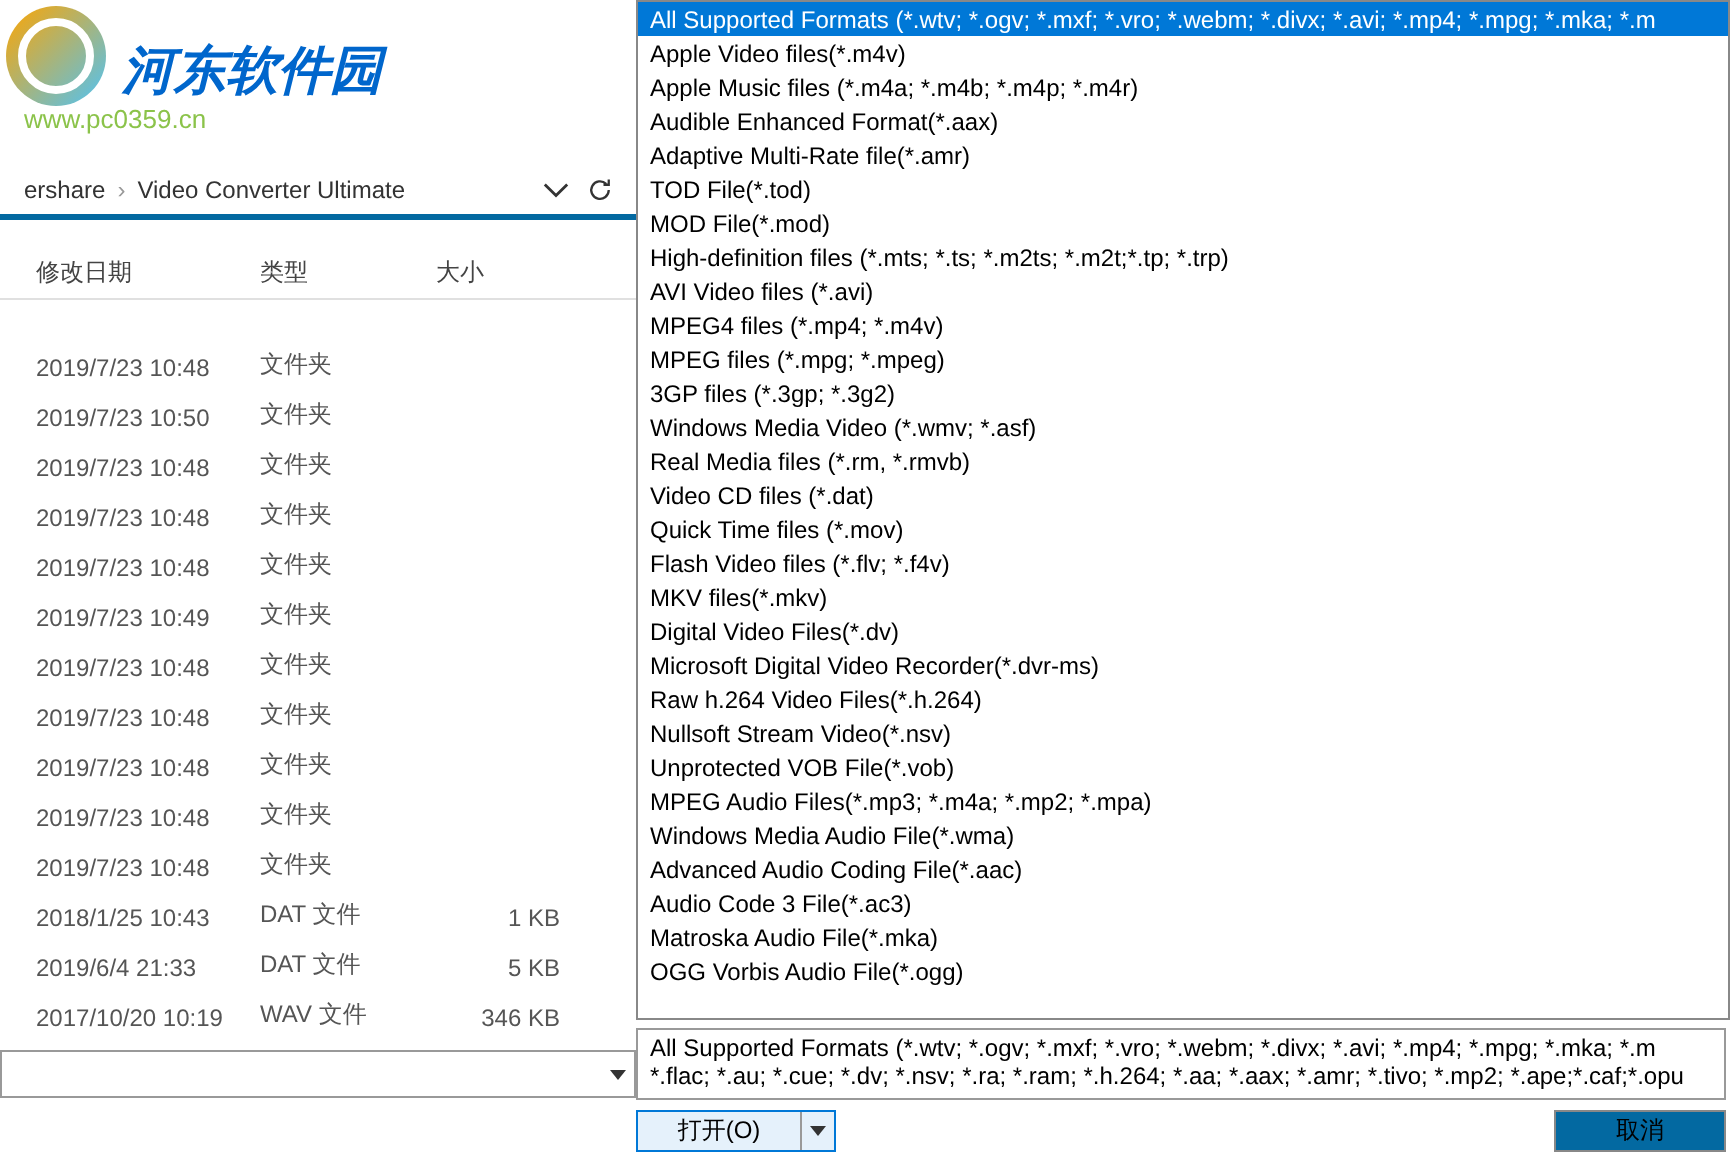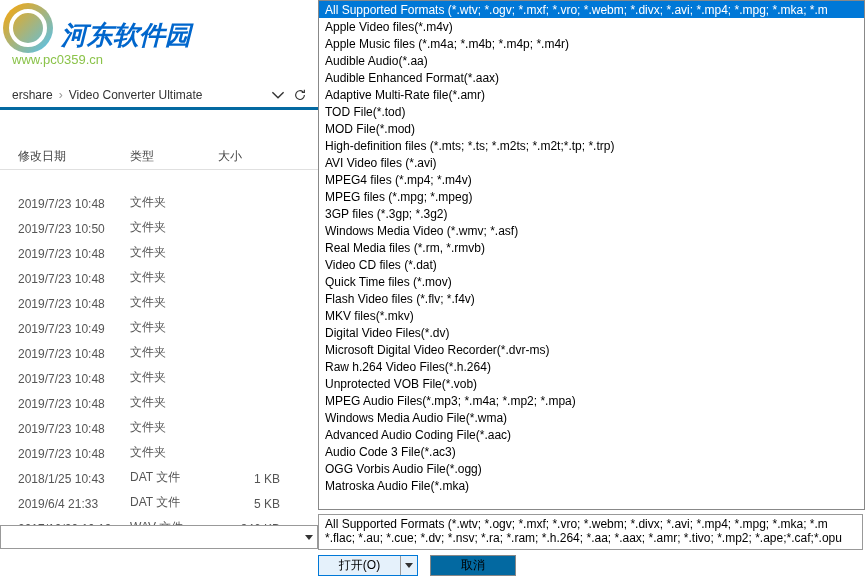--- a/index.html
+++ b/index.html
@@ -8,37 +8,37 @@
 .logo-img{display:flex;align-items:flex-end;padding:3px}
 .logo-circle{width:50px;height:50px;border-radius:50%;background:linear-gradient(135deg,#ffa500,#4fc3f7);margin-right:8px;position:relative}
 .logo-circle::before{content:"";position:absolute;width:30px;height:30px;border:4px solid #fff;border-radius:50%;top:6px;left:6px}
 .logo-text{font-size:26px;font-weight:bold;color:#0066cc;font-style:italic}
 .logo-url{color:#8bc34a;font-size:13px;padding-left:12px;margin-top:-4px}
 .breadcrumb{position:absolute;left:0;top:82px;width:318px;height:28px;display:flex;align-items:center;padding:0 8px;border-bottom:3px solid #0369a1}
 .bc-item{color:#333;padding:0 4px}
 .bc-sep{color:#999;padding:0 2px}
 .bc-dd{margin-left:auto;width:16px;height:16px;display:flex;align-items:center;justify-content:center}
 .bc-refresh{width:20px;height:20px;margin-left:4px;display:flex;align-items:center;justify-content:center}
-.file-list{position:absolute;left:0;top:144px;width:318px}
+.file-list{position:absolute;left:0;top:124px;width:318px}
 .fl-header{display:flex;padding:4px 0;border-bottom:1px solid #e0e0e0;color:#444}
 .fl-col-date{width:130px;padding-left:18px}
 .fl-col-type{width:88px}
 .fl-col-size{width:70px}
 .fl-rows{padding-top:16px}
 .fl-row{display:flex;height:25px;align-items:flex-end;color:#555}
 .fl-date{width:130px;padding-left:18px}
 .fl-type{width:88px}
 .fl-size{width:70px;text-align:right;padding-right:8px}
 .filename-input{position:absolute;left:0;top:525px;width:318px;height:24px;border:1px solid #999;background:#fff;padding:0 4px}
 .filename-input:after{content:"";position:absolute;right:4px;top:9px;border-left:4px solid transparent;border-right:4px solid transparent;border-top:5px solid #333}
 .dropdown{position:absolute;left:318px;top:0;width:547px;height:510px;background:#fff;border:1px solid #888;overflow:hidden}
 .dd-item{padding:1px 6px;white-space:nowrap;height:17px;line-height:16px;cursor:default}
 .dd-item.selected{background:#0078d7;color:#fff}
 .filter-box{position:absolute;left:318px;top:514px;width:545px;height:36px;border:1px solid #999;background:#fff;padding:2px 6px;line-height:14px;overflow:hidden}
-.buttons{position:absolute;left:318px;top:554px;width:545px;height:22px;display:flex;justify-content:flex-start;gap:12px;align-items:center}
+.buttons{position:absolute;left:318px;top:554px;width:545px;height:22px;display:flex;justify-content:space-between;gap:12px;align-items:center}
 .btn{width:86px;height:21px;border:1px solid #888;background:#0369a1;text-align:center;line-height:19px;position:relative}
 .btn-open-wrap{width:100px;height:21px;border:1px solid #0078d7;background:#e5f1fb;display:flex}
 .btn-open-main{flex:1;text-align:center;line-height:19px;border-right:1px solid #999}
 .btn-open-dd{width:16px;display:flex;align-items:center;justify-content:center}
 .btn-open-dd span{border-left:4px solid transparent;border-right:4px solid transparent;border-top:5px solid #333}
 svg{width:14px;height:14px}
 </style>
 </head>
 <body>
 
@@ -145,46 +145,46 @@
       </div>
     </div>
 </div>
 
 <div class="filename-input"></div>
 
 <div class="dropdown" id="dropdown">
     <div class="dd-item selected">All Supported Formats (*.wtv; *.ogv; *.mxf; *.vro; *.webm; *.divx; *.avi; *.mp4; *.mpg; *.mka; *.m</div>
     <div class="dd-item">Apple Video files(*.m4v)</div>
     <div class="dd-item">Apple Music files (*.m4a; *.m4b; *.m4p; *.m4r)</div>
-    <div class="dd-item">Audible Audio(*.aa)</div>
     <div class="dd-item">Audible Enhanced Format(*.aax)</div>
     <div class="dd-item">Adaptive Multi-Rate file(*.amr)</div>
     <div class="dd-item">TOD File(*.tod)</div>
     <div class="dd-item">MOD File(*.mod)</div>
     <div class="dd-item">High-definition files (*.mts; *.ts; *.m2ts; *.m2t;*.tp; *.trp)</div>
     <div class="dd-item">AVI Video files (*.avi)</div>
     <div class="dd-item">MPEG4 files (*.mp4; *.m4v)</div>
     <div class="dd-item">MPEG files (*.mpg; *.mpeg)</div>
     <div class="dd-item">3GP files (*.3gp; *.3g2)</div>
     <div class="dd-item">Windows Media Video (*.wmv; *.asf)</div>
     <div class="dd-item">Real Media files (*.rm, *.rmvb)</div>
     <div class="dd-item">Video CD files (*.dat)</div>
     <div class="dd-item">Quick Time files (*.mov)</div>
     <div class="dd-item">Flash Video files (*.flv; *.f4v)</div>
     <div class="dd-item">MKV files(*.mkv)</div>
     <div class="dd-item">Digital Video Files(*.dv)</div>
     <div class="dd-item">Microsoft Digital Video Recorder(*.dvr-ms)</div>
     <div class="dd-item">Raw h.264 Video Files(*.h.264)</div>
+    <div class="dd-item">Nullsoft Stream Video(*.nsv)</div>
     <div class="dd-item">Unprotected VOB File(*.vob)</div>
     <div class="dd-item">MPEG Audio Files(*.mp3; *.m4a; *.mp2; *.mpa)</div>
     <div class="dd-item">Windows Media Audio File(*.wma)</div>
     <div class="dd-item">Advanced Audio Coding File(*.aac)</div>
     <div class="dd-item">Audio Code 3 File(*.ac3)</div>
+    <div class="dd-item">Matroska Audio File(*.mka)</div>
     <div class="dd-item">OGG Vorbis Audio File(*.ogg)</div>
-    <div class="dd-item">Matroska Audio File(*.mka)</div>
   </div>
 
 <div class="filter-box">
   <span>All Supported Formats (*.wtv; *.ogv; *.mxf; *.vro; *.webm; *.divx; *.avi; *.mp4; *.mpg; *.mka; *.m *.flac; *.au; *.cue; *.dv; *.nsv; *.ra; *.ram; *.h.264; *.aa; *.aax; *.amr; *.tivo; *.mp2; *.ape;*.caf;*.opu</span>
 </div>
 
 <div class="buttons">
   <div class="btn-open-wrap">
     <div class="btn-open-main">打开(O)</div>
     <div class="btn-open-dd">

